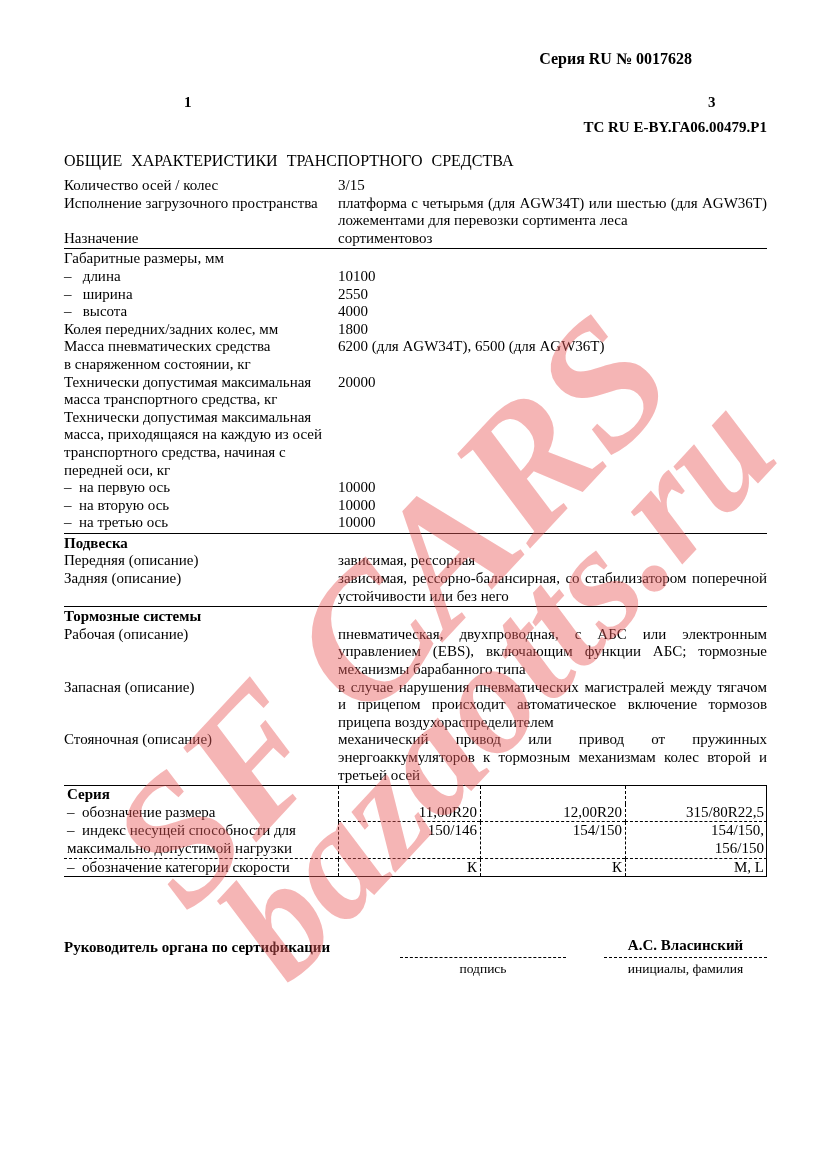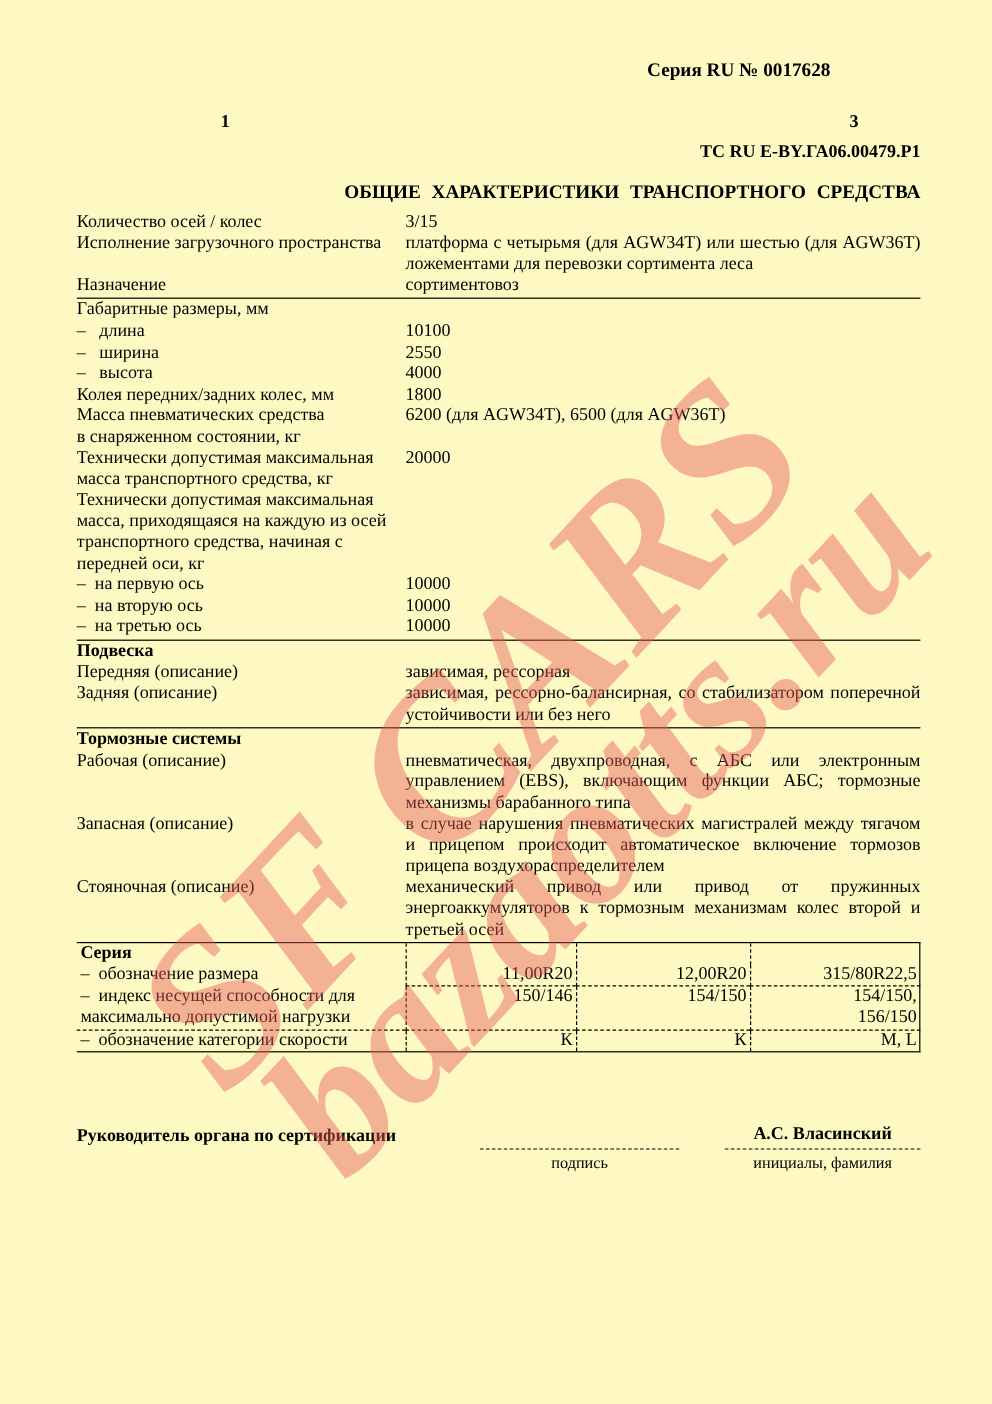--- a/index.html
+++ b/index.html
@@ -1,39 +1,39 @@
 <!DOCTYPE html>
 <html><head>
 <meta charset="utf-8">
 <style>
   html,body{margin:0;padding:0;background:#888;}
   .page{
     position:relative;
     width:827px;height:1170px;
-    background:#fef9c3;
+    background:#ffffff;
     margin:0 auto;
     font-family:"Liberation Serif","DejaVu Serif",serif;
     color:#000;
     overflow:hidden;
   }
   
   .series{
     position:absolute;top:50px;right:135px;
     font-size:16px;font-weight:bold;
   }
   .pagenums{position:absolute;top:94px;left:0;width:100%;height:18px;}
   .pn-left{position:absolute;left:184px;font-size:15px;font-weight:bold;}
   .pn-right{position:absolute;left:708px;font-size:15px;font-weight:bold;}
   .approval{
     position:absolute;top:119px;left:64px;width:703px;
     text-align:right;font-size:15px;font-weight:bold;
   }
   .doc-title{
     position:absolute;top:152px;left:64px;width:703px;
-    text-align:right;font-size:16px;font-weight:bold;word-spacing:5px;
+    text-align:left;font-size:16px;font-weight:normal;word-spacing:5px;
   }
   
   .content{
     position:absolute;top:177px;left:64px;width:703px;
     font-size:15px;line-height:17.6px;
   }
   .row{display:flex;}
   .row.rule{border-top:1px solid #000;padding-top:1px;margin-top:1px;align-items:center;}
   .lbl{
     width:274px;flex:0 0 274px;box-sizing:border-box;padding-right:14px;

